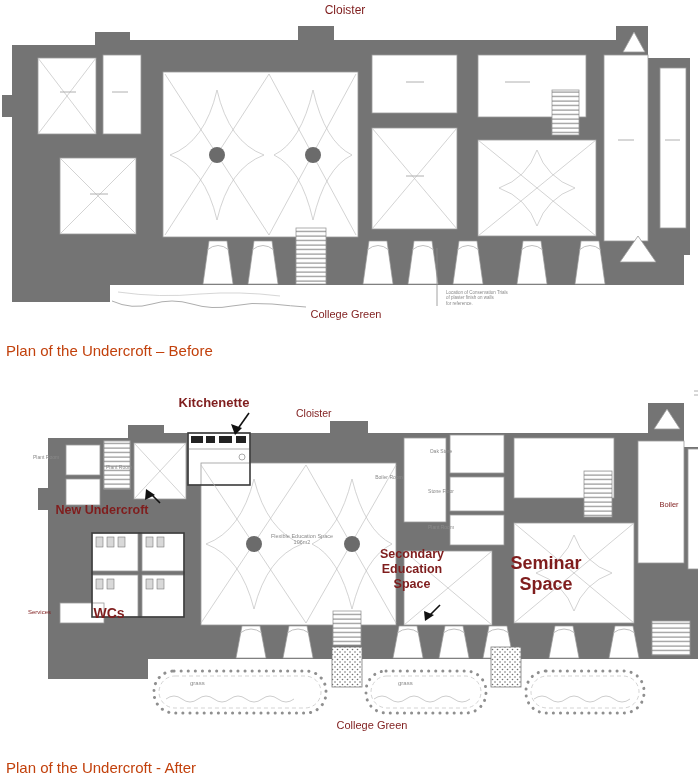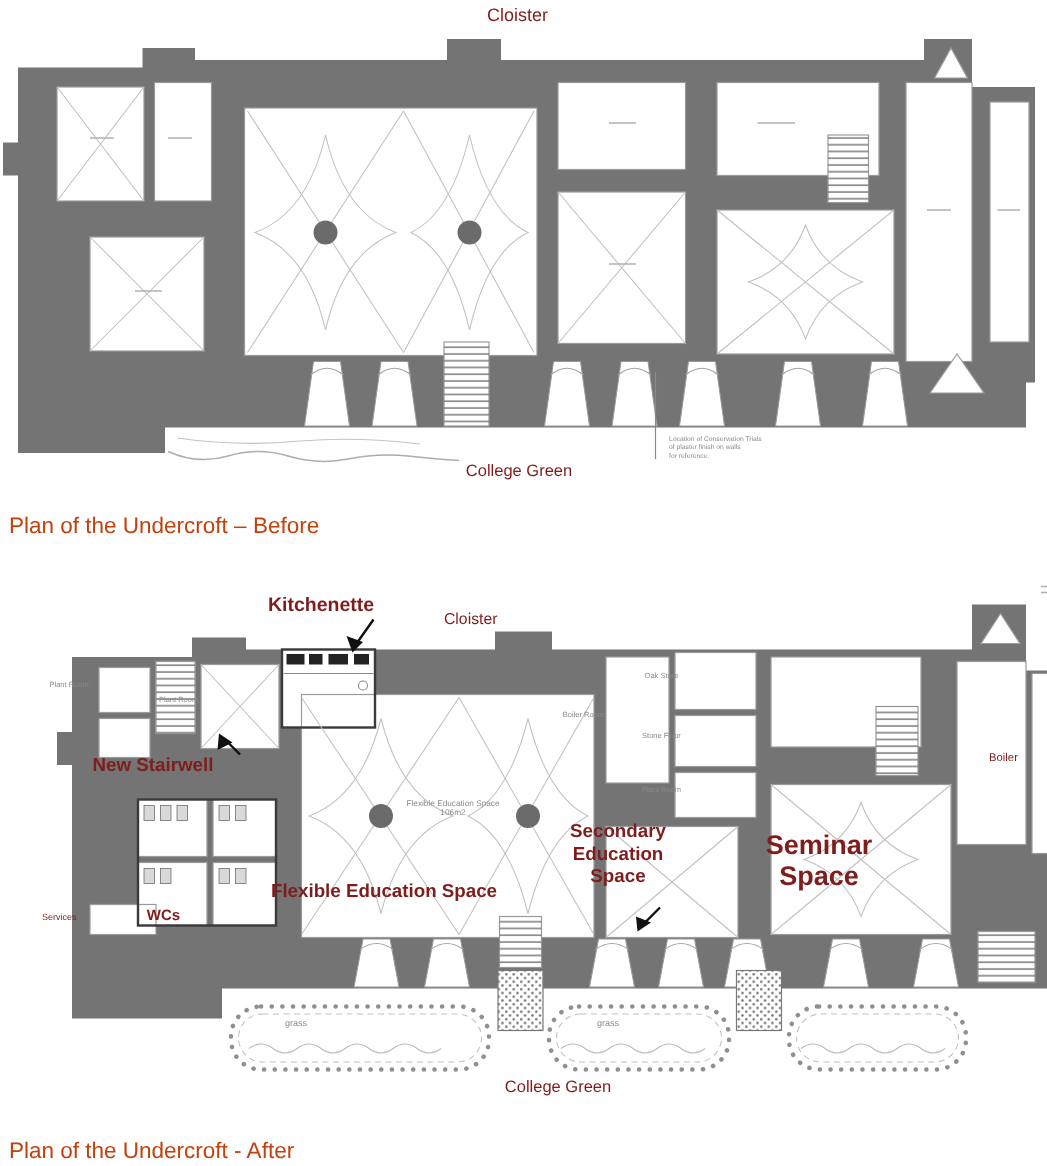--- a/index.html
+++ b/index.html
@@ -269,28 +269,27 @@
       <polygon points="389,238 388,228 398,232" fill="#111111"></polygon>
     </g>
 
     <g stroke="#b0b0b0" stroke-width="1">
       <line x1="658" y1="8" x2="674" y2="8"></line>
       <line x1="658" y1="12" x2="670" y2="12"></line>
     </g>
   </svg>
   <div class="lbl center bold" style="left:166px;top:12px;width:96px;font-size:13px;">Kitchenette</div>
   <div class="lbl" style="left:296px;top:24px;width:60px;font-size:10.5px;">Cloister</div>
-  <div class="lbl center bold" style="left:50px;top:120px;width:104px;font-size:12.5px;">New Stairwell</div>
-  <div class="lbl center bold" style="left:158px;top:204px;width:196px;font-size:12.5px;">Flexible Education Space</div>
+  <div class="lbl center bold" style="left:50px;top:120px;width:104px;font-size:12.5px;">New Undercroft</div>
   <div class="lbl center bold ml" style="left:370px;top:164px;width:84px;font-size:12.5px;">Secondary
 Education
 Space</div>
   <div class="lbl center bold ml" style="left:504px;top:170px;width:84px;font-size:18px;">Seminar
 Space</div>
-  <div class="lbl center bold" style="left:84px;top:222px;width:50px;font-size:10px;">WCs</div>
+  <div class="lbl center bold" style="left:84px;top:222px;width:50px;font-size:14px;">WCs</div>
   <div class="lbl" style="left:28px;top:226px;width:40px;font-size:6px;">Services</div>
   <div class="lbl center" style="left:650px;top:118px;width:38px;font-size:7.5px;">Boiler</div>
   <div class="lbl tiny" style="left:190px;top:297px;font-size:6px;">grass</div>
   <div class="lbl tiny" style="left:398px;top:297px;font-size:6px;">grass</div>
   <div class="lbl center ml tiny" style="left:262px;top:150px;width:80px;font-size:5.5px;">Flexible Education Space
 106m2</div>
   <div class="lbl tiny" style="left:33px;top:72px;font-size:5px;">Plant Room</div>
   <div class="lbl tiny" style="left:106px;top:82px;font-size:5px;">Plant Room</div>
   <div class="lbl center tiny" style="left:370px;top:92px;width:38px;font-size:5px;">Boiler Room</div>
   <div class="lbl center tiny" style="left:418px;top:66px;width:46px;font-size:5px;">Oak Store</div>

